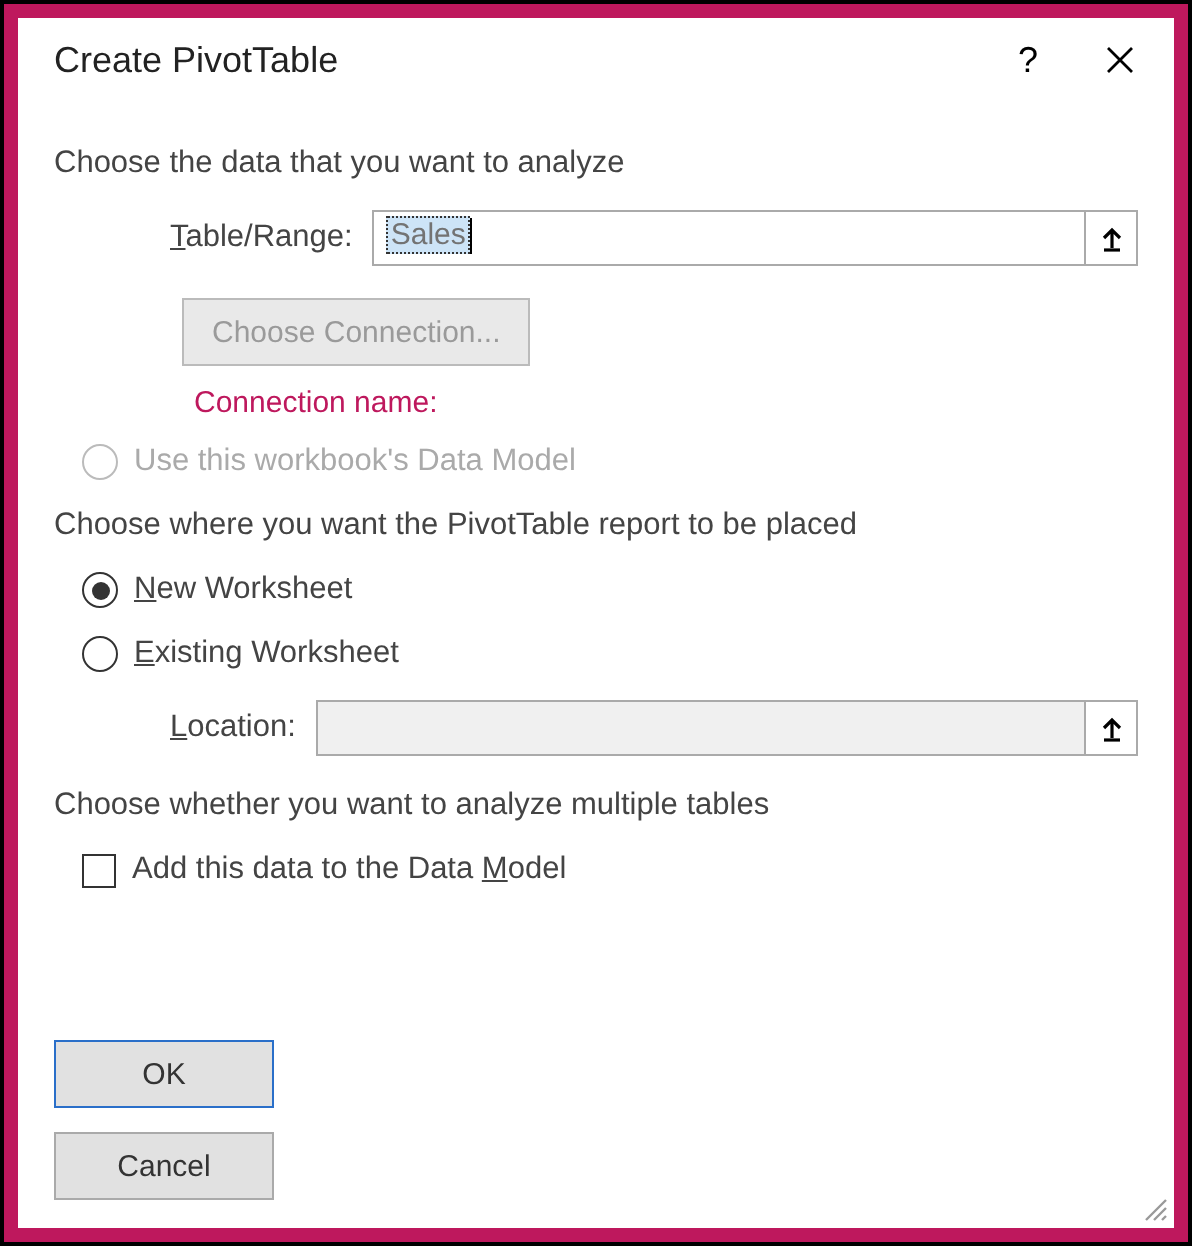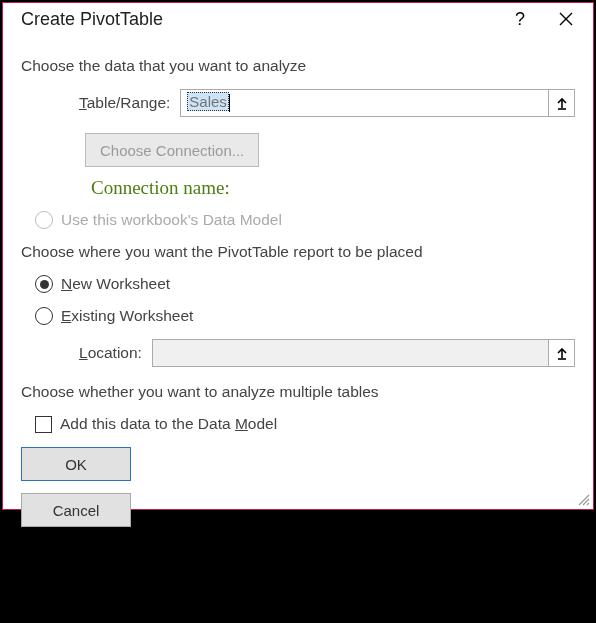--- a/index.html
+++ b/index.html
@@ -9,23 +9,23 @@
   body {
     margin: 0;
     padding: 2px;
     background: #000;
     width: 596px;
     height: 623px;
     overflow: hidden;
   }
   .dialog {
     background: #fff;
-    border: 1px solid #be185d;
+    border: 7px solid #be185d;
     width: 592px;
-    height: 508px;
+    height: 619px;
     position: relative;
     display: flex;
     flex-direction: column;
   }
   .titlebar {
     display: flex;
     align-items: center;
     height: 42px;
     padding: 0 4px 0 18px;
   }
@@ -170,23 +170,22 @@
     padding: 0 14px;
     border: 1px solid #bbb;
     background: #e9e9e9;
     color: #9a9a9a;
     font-size: 15px;
     display: inline-flex;
     align-items: center;
   }
   .conn-name-row {
     margin: 0 0 12px 70px;
-    color: #4d7c0f;
-    font-size: 19px;
-    font-family: Liberation Serif, serif;
+    color: #be185d;
+    font-size: 15px;
   }
 
   .button-bar {
     display: flex;
     justify-content: flex-end;
     gap: 12px;
     padding: 0 18px 14px 18px;
     flex-direction: column;
   }
   .btn {

